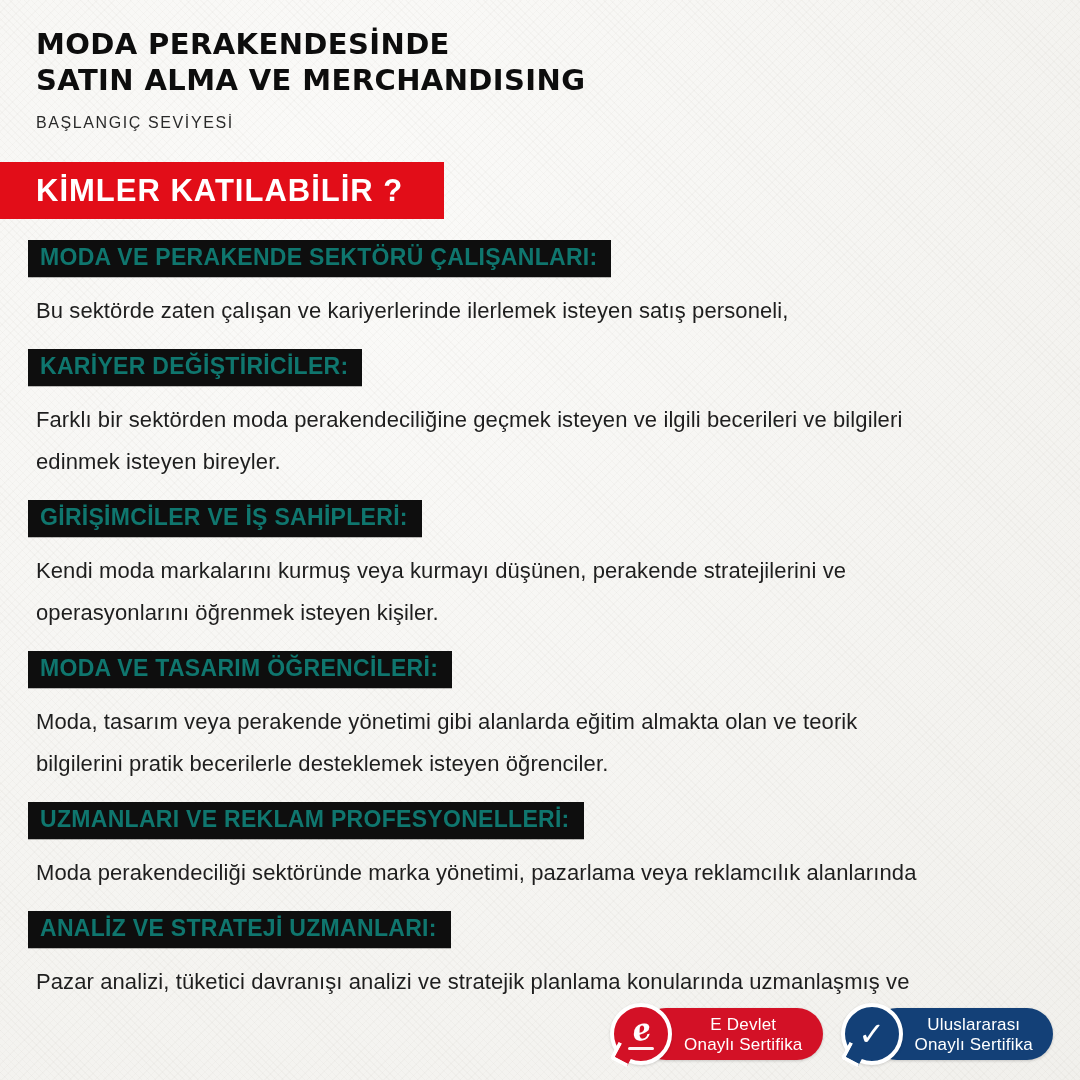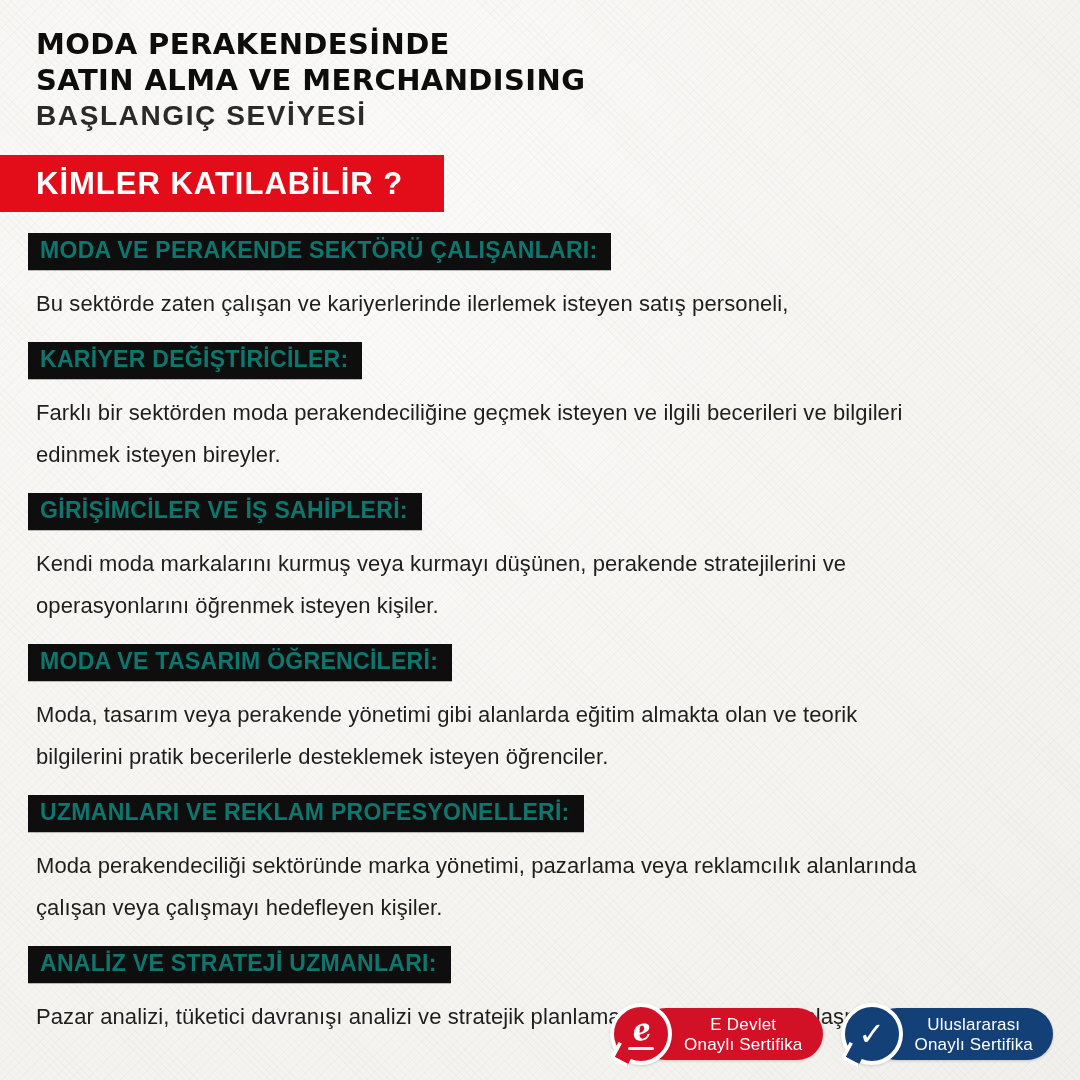--- a/index.html
+++ b/index.html
@@ -19,23 +19,23 @@
   }
   
   .header{padding:26px 0 0 36px;}
   .title-line{
     font-family:"DejaVu Sans", sans-serif;
     font-weight:bold;
     font-size:29px;line-height:36px;
     color:#0d0d0d;letter-spacing:0.4px;
   }
   .subtitle{
-    margin-top:5px;
-    font-size:28px;line-height:26px;
-    font-weight:700;color:#2a2a2a;letter-spacing:1.6px;
+    margin-top:12px;
+    font-size:16px;line-height:26px;
+    font-weight:400;color:#2a2a2a;letter-spacing:1.6px;
   }
   
   .banner{
     margin-top:26px;
     width:444px;height:57px;
     background:#e20d18;
     display:flex;align-items:center;
     padding-left:36px;box-sizing:border-box;
   }
   .banner-text{
@@ -153,21 +153,20 @@
       <div class="section-body">
         <div class="body-line">Moda, tasarım veya perakende yönetimi gibi alanlarda eğitim almakta olan ve teorik</div>
         <div class="body-line">bilgilerini pratik becerilerle desteklemek isteyen öğrenciler.</div>
       </div>
     </div>
 
     <div class="section">
       <div class="section-label">UZMANLARI VE REKLAM PROFESYONELLERİ:</div>
       <div class="section-body">
         <div class="body-line">Moda perakendeciliği sektöründe marka yönetimi, pazarlama veya reklamcılık alanlarında</div>
-        <div class="body-line">çalışan veya çalışmayı hedefleyen kişiler.</div>
       </div>
     </div>
 
     <div class="section">
       <div class="section-label">ANALİZ VE STRATEJİ UZMANLARI:</div>
       <div class="section-body">
         <div class="body-line">Pazar analizi, tüketici davranışı analizi ve stratejik planlama konularında uzmanlaşmış ve</div>
 
       </div>
     </div>

